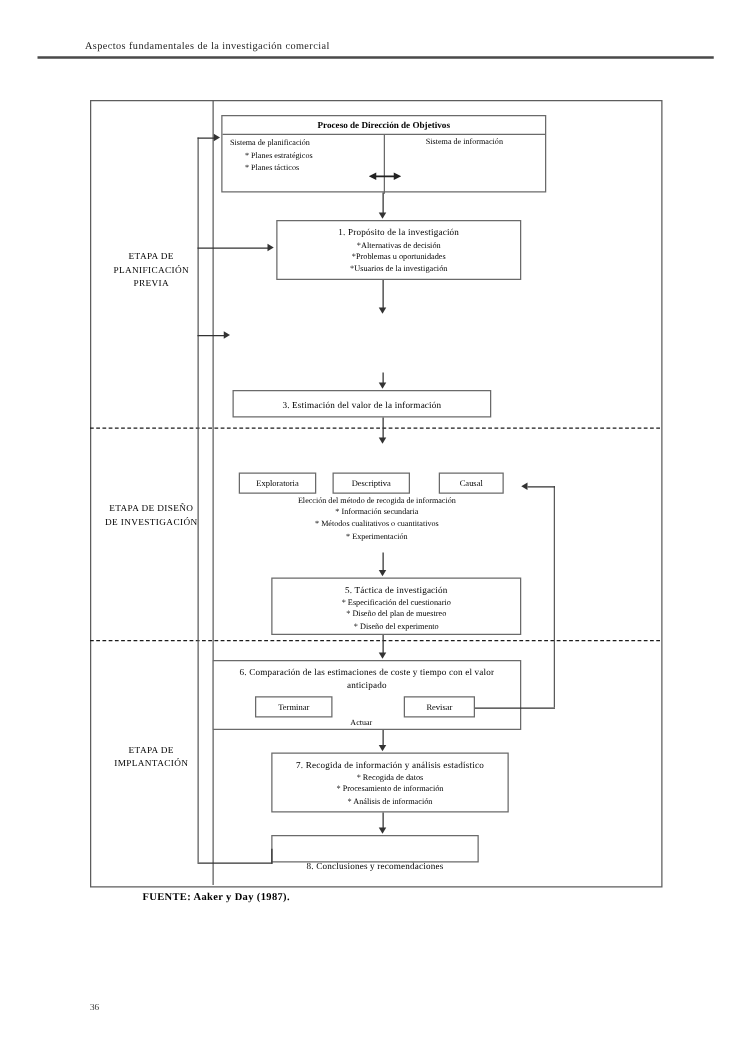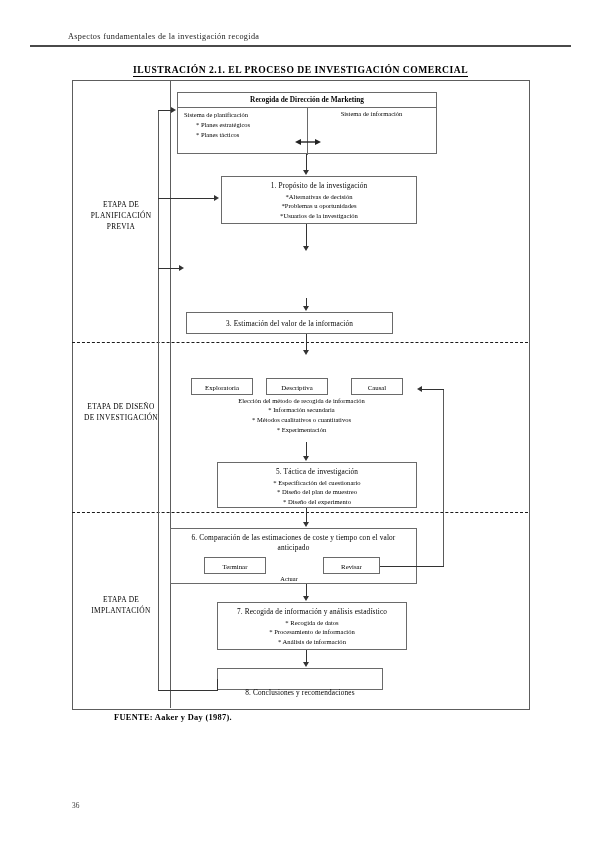--- a/index.html
+++ b/index.html
@@ -179,26 +179,23 @@
   .pagenum{
     position:absolute;left:72px;top:801px;
     font-size:7.4px;color:#3a3a3a;font-family:Liberation Serif, serif;
   }
 </style>
 </head>
 <body>
 
 <div class="page">
 
-  <div class="runhead">Aspectos fundamentales de la investigación recogida</div>
+  <div class="runhead">Aspectos fundamentales de la investigación comercial</div>
   <div class="runrule"></div>
 
-  <div class="figtitle">
-    <span>ILUSTRACIÓN 2.1. EL PROCESO DE INVESTIGACIÓN COMERCIAL</span>
-  </div>
 
   <div class="frame"></div>
   <div class="stagediv"></div>
   <div class="dashsep" id="sep1"></div>
   <div class="dashsep" id="sep2"></div>
 
   <div class="stagelabel" id="stage1">
     <div>ETAPA DE</div>
     <div>PLANIFICACIÓN</div>
     <div>PREVIA</div>
@@ -206,21 +203,21 @@
   <div class="stagelabel" id="stage2">
     <div>ETAPA DE DISEÑO</div>
     <div>DE INVESTIGACIÓN</div>
   </div>
   <div class="stagelabel" id="stage3">
     <div>ETAPA DE</div>
     <div>IMPLANTACIÓN</div>
   </div>
 
   <div class="box" id="box0">
-    <div class="b0title">Recogida de Dirección de Marketing</div>
+    <div class="b0title">Proceso de Dirección de Objetivos</div>
     <div class="b0body">
       <div class="b0vline"></div>
       <div class="b0left">
         <div class="b0h">Sistema de planificación</div>
         <div class="b0i">* Planes estratégicos</div>
         <div class="b0i">* Planes tácticos</div>
       </div>
       <div class="b0right">Sistema de información</div>
     </div>
   </div>

